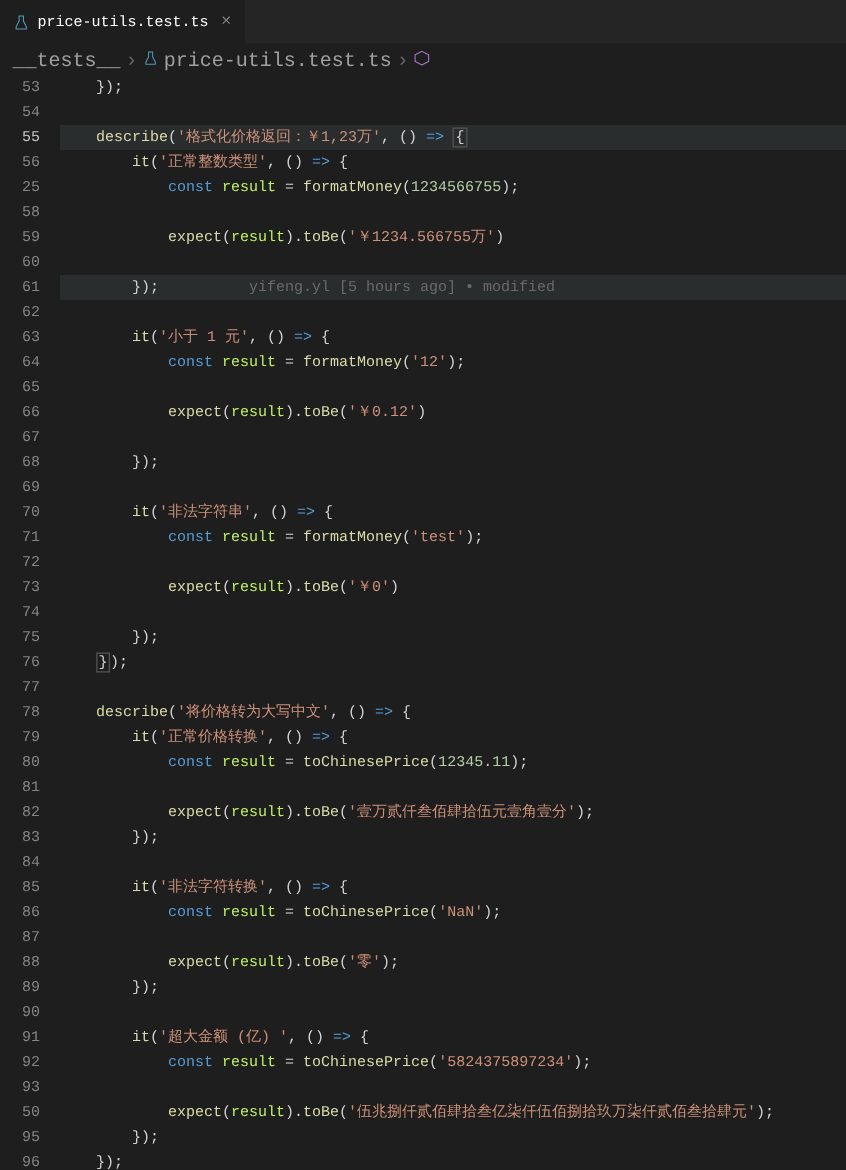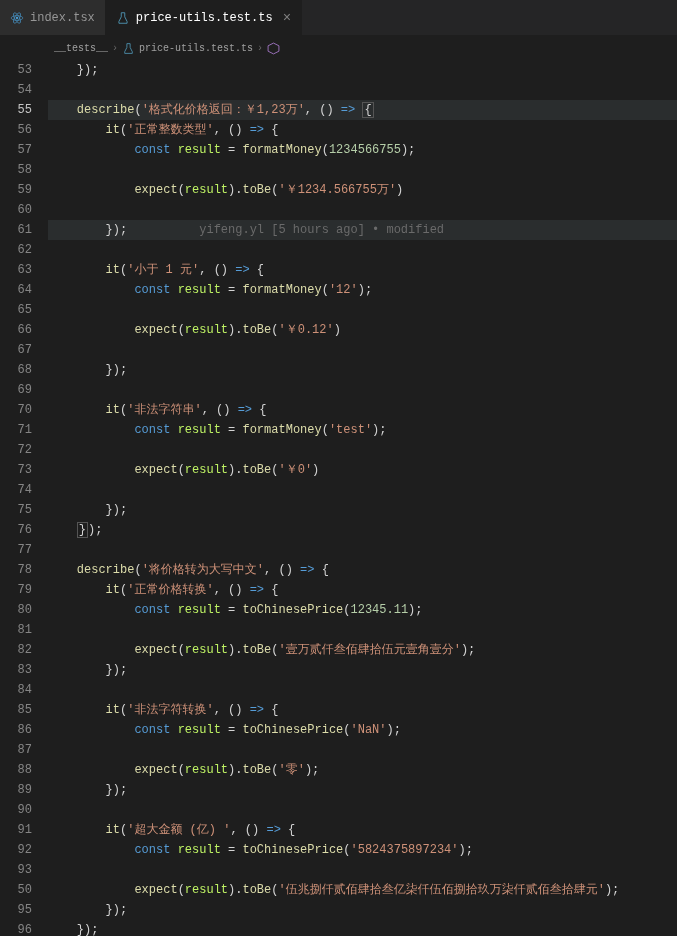--- a/index.html
+++ b/index.html
@@ -34,28 +34,27 @@
   color: #ffffff;
 }
 .tab-icon { width: 14px; height: 14px; }
 .close-icon {
   color: #808080;
   font-size: 14px;
   margin-left: 4px;
 }
 .breadcrumb {
   display: flex;
-  align-items: center;
+  align-items: flex-start;
   padding: 4px 10px;
   gap: 4px;
   background: #1e1e1e;
   color: #a0a0a0;
-  font-size: 10px;
+  font-size: 16px;
   height: 24px;
-  margin-left: 44px;
 }
 .breadcrumb .sep { color: #666; }
 .bc-icon { width: 13px; height: 13px; }
 .editor {
   display: flex;
   background: #1e1e1e;
 }
 .gutter {
   width: 48px;
   text-align: right;
@@ -81,29 +80,20 @@
 .c-arrow { color: #569cd6; }
 .c-const { color: #569cd6; }
 .c-pun { color: #d4d4d4; }
 .c-lens { color: #6a6a6a; }
 .box { border: 1px solid #555; padding: 0 1px; }
 </style>
 </head>
 <body>
 
 <div class="tabs">
-  <div class="tab">
-    <svg class="tab-icon" viewBox="0 0 24 24">
-        <circle cx="12" cy="12" r="2" fill="#4a9fd8"></circle>
-        <ellipse cx="12" cy="12" rx="10" ry="4" fill="none" stroke="#4a9fd8" stroke-width="1"></ellipse>
-        <ellipse cx="12" cy="12" rx="10" ry="4" fill="none" stroke="#4a9fd8" stroke-width="1" transform="rotate(60 12 12)"></ellipse>
-        <ellipse cx="12" cy="12" rx="10" ry="4" fill="none" stroke="#4a9fd8" stroke-width="1" transform="rotate(-60 12 12)"></ellipse>
-      </svg>
-    <span>index.tsx</span>
-  </div>
   <div class="tab active">
     <svg class="tab-icon" viewBox="0 0 24 24">
         <path d="M9 3 L9 10 L5 18 L5 21 L19 21 L19 18 L15 10 L15 3 Z" fill="none" stroke="#519aba" stroke-width="1.5"></path>
       </svg>
     <span>price-utils.test.ts</span>
     <span class="close-icon">×</span>
   </div>
 </div>
 
 <div class="breadcrumb">
@@ -118,21 +108,21 @@
       <path d="M12 2 L22 7 L22 17 L12 22 L2 17 L2 7 Z" fill="none" stroke="#b180d7" stroke-width="1.5"></path>
     </svg>
 </div>
 
 <div class="editor">
   <div class="gutter" id="gutter">
       <div class="ln">53</div>
       <div class="ln">54</div>
       <div class="ln active">55</div>
       <div class="ln">56</div>
-      <div class="ln">57</div>
+      <div class="ln">25</div>
       <div class="ln">58</div>
       <div class="ln">59</div>
       <div class="ln">60</div>
       <div class="ln">61</div>
       <div class="ln">62</div>
       <div class="ln">63</div>
       <div class="ln">64</div>
       <div class="ln">65</div>
       <div class="ln">66</div>
       <div class="ln">67</div>

